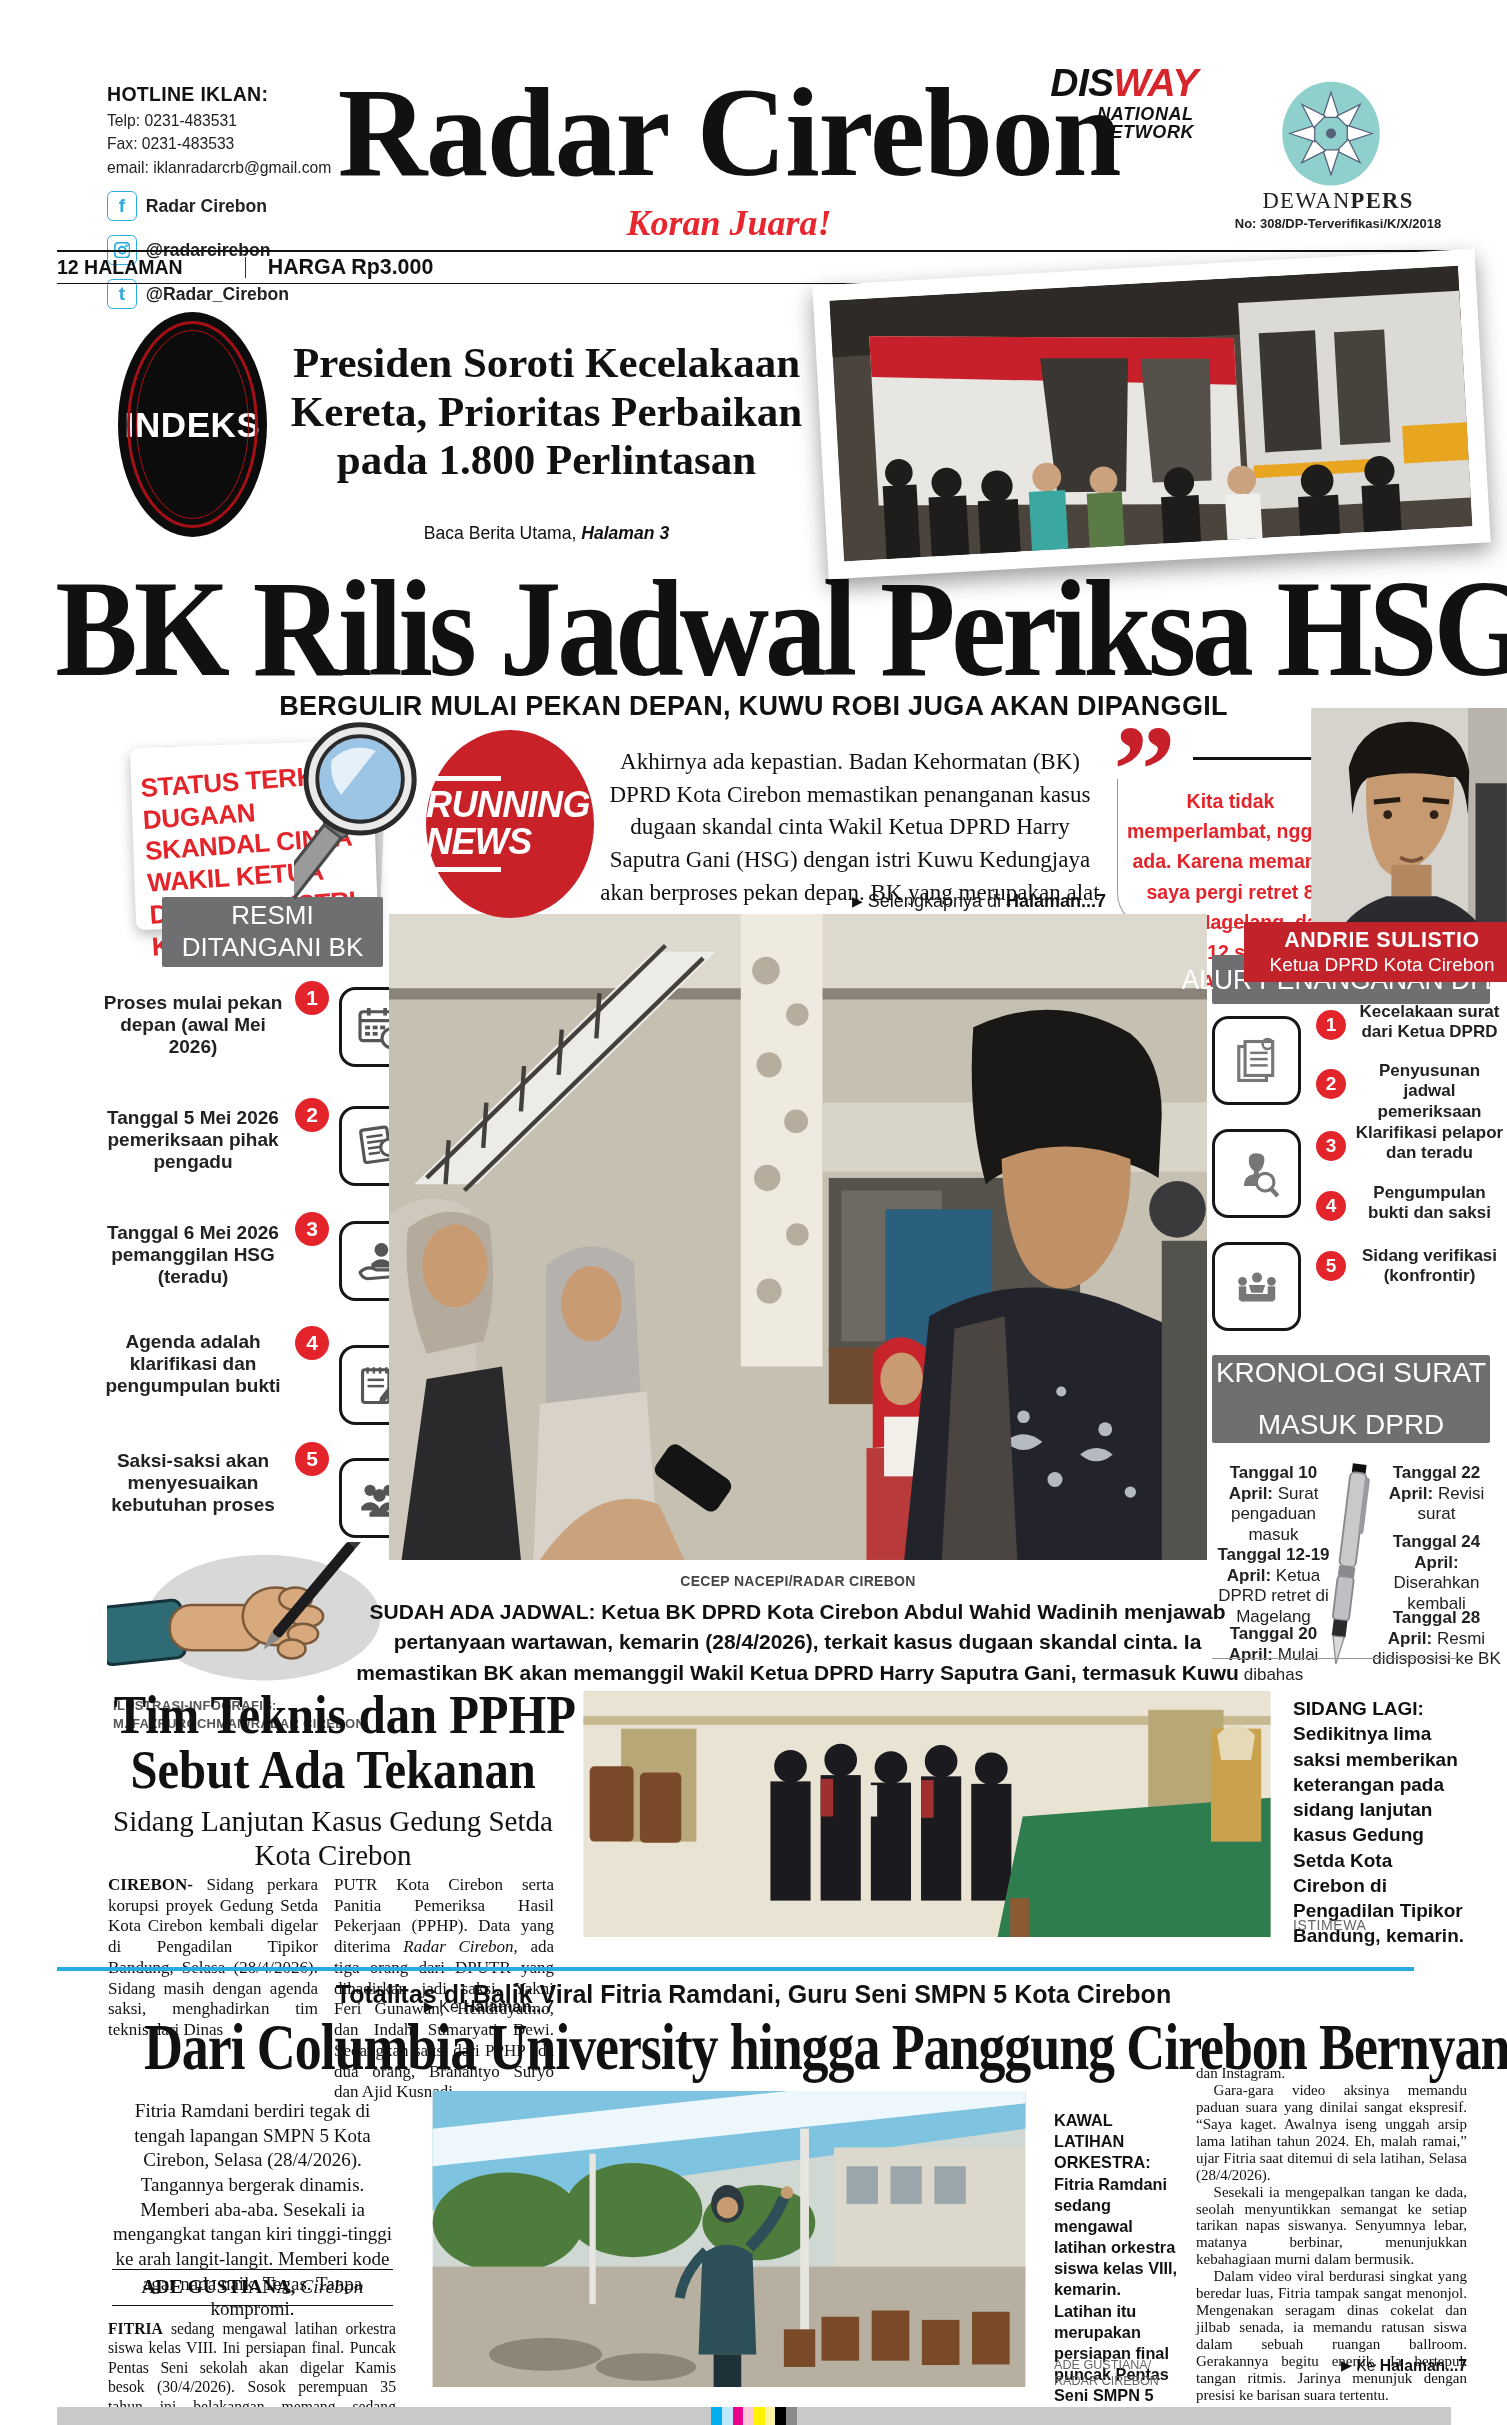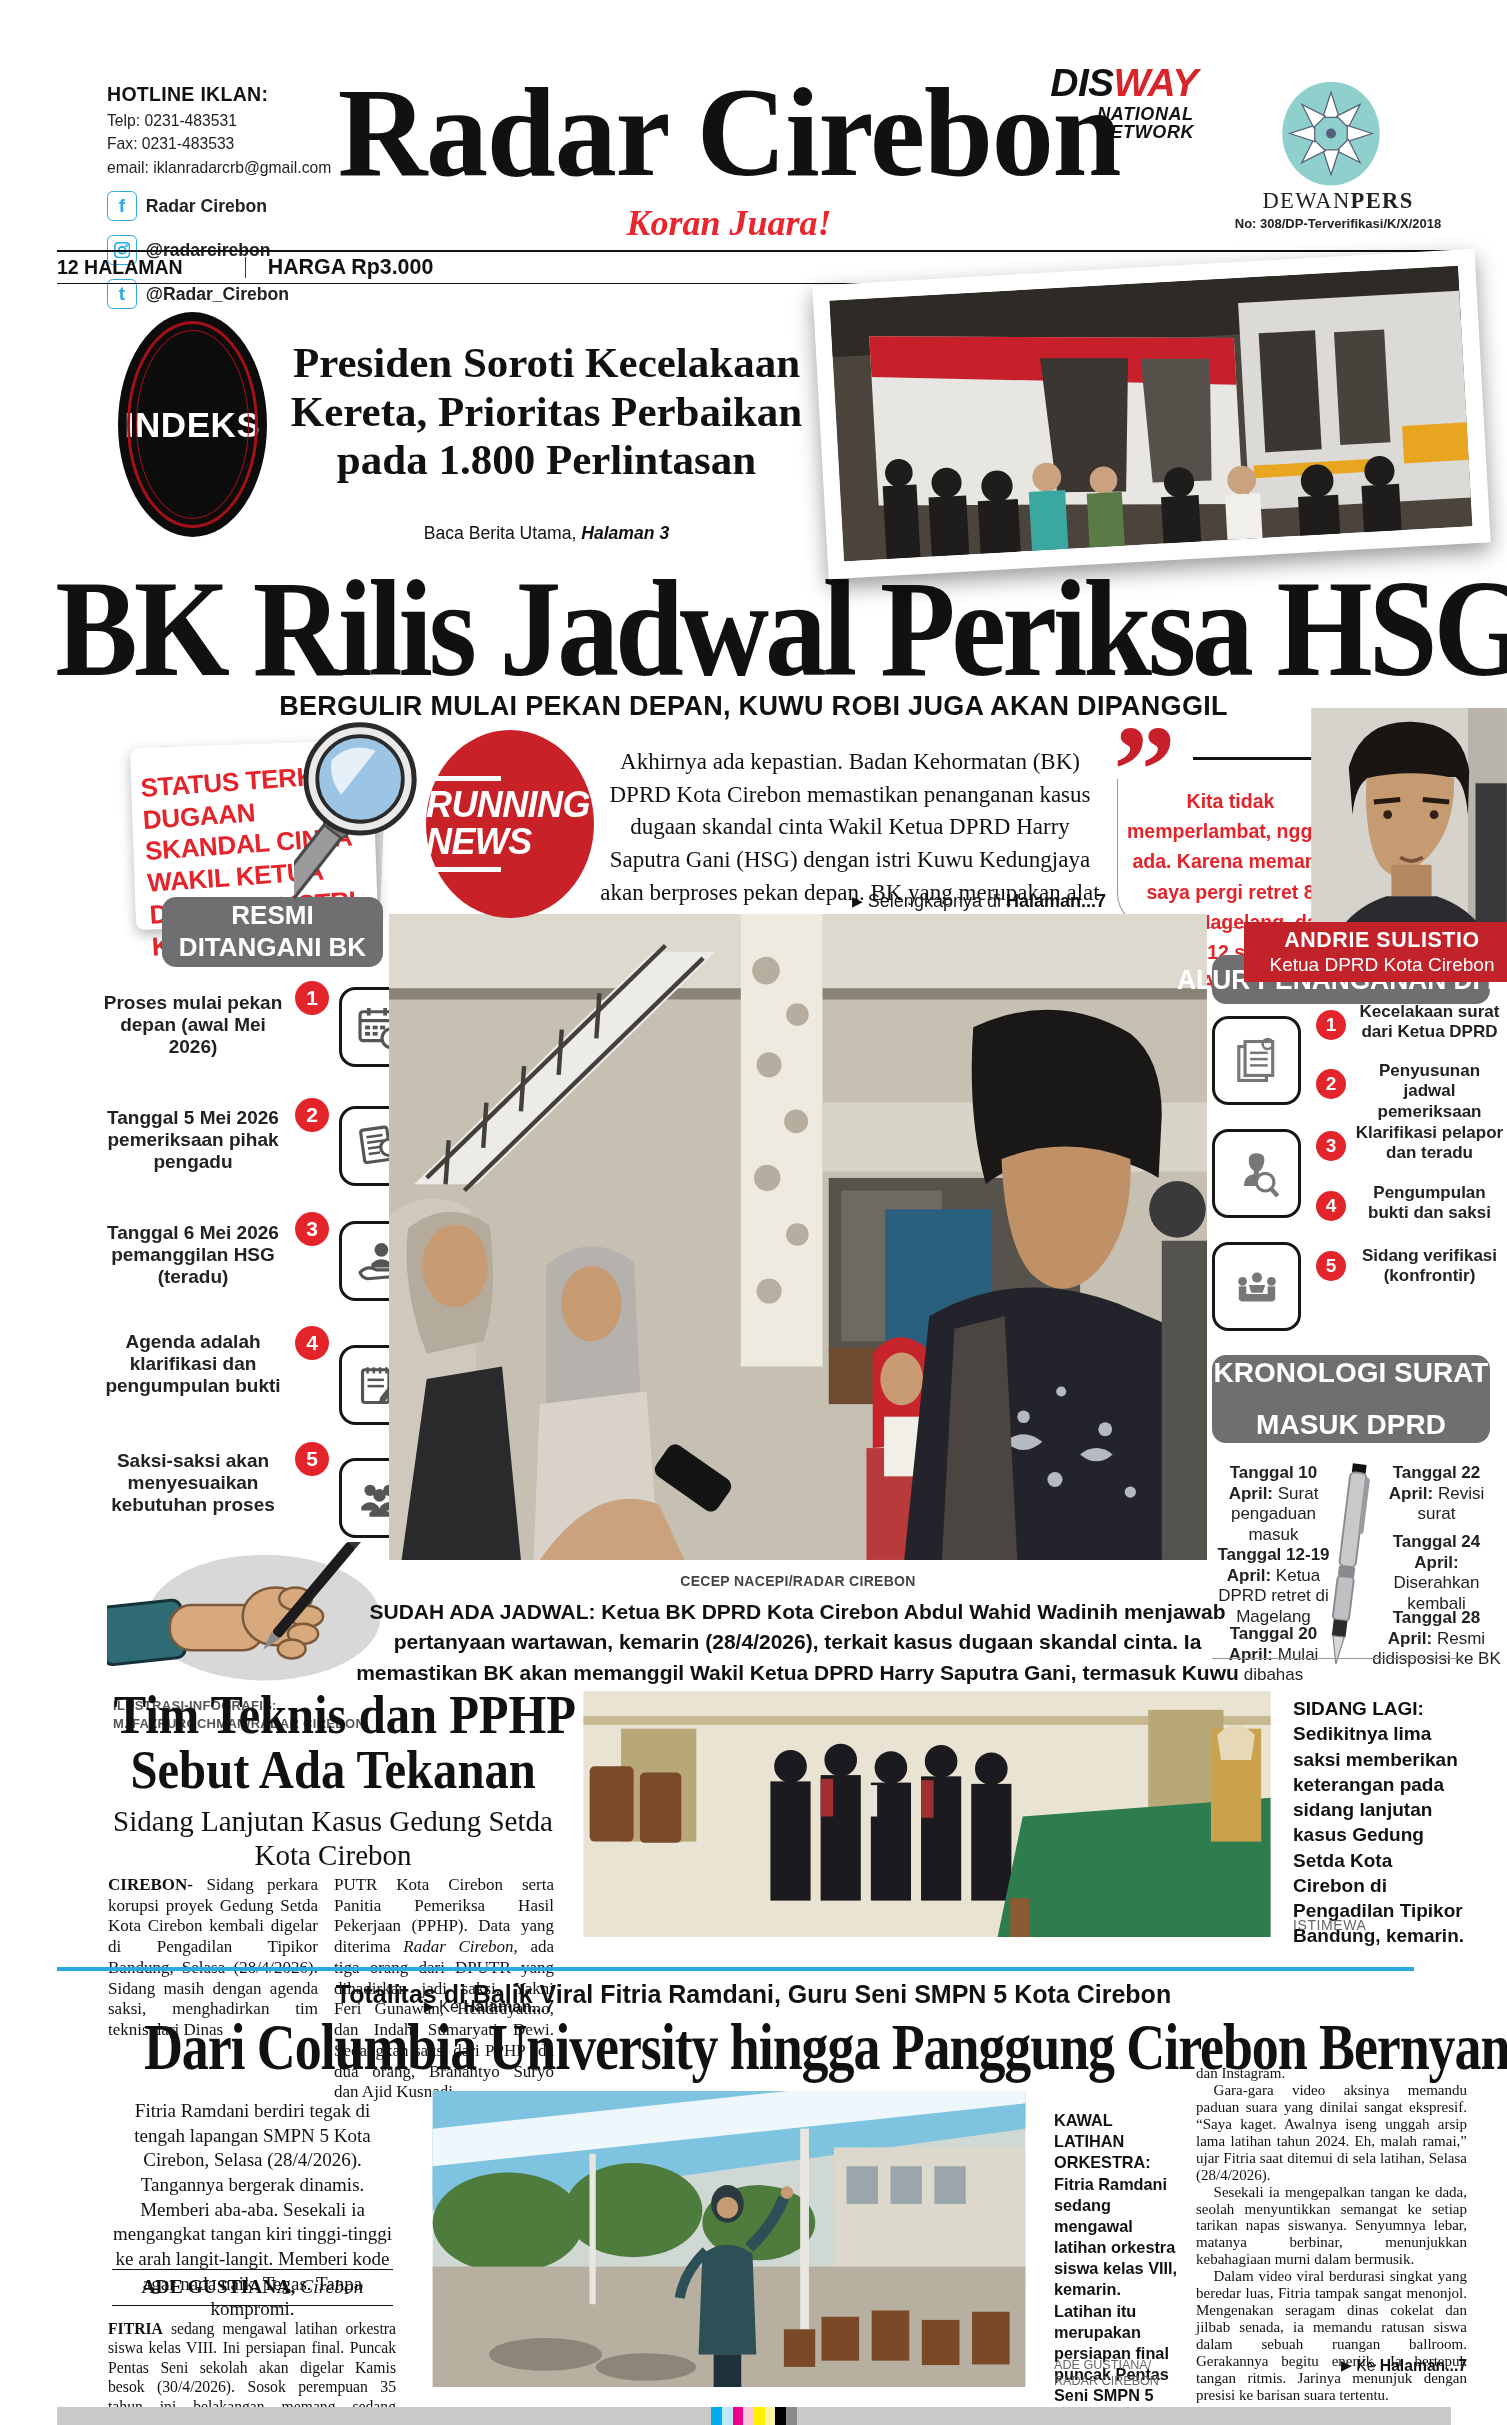--- a/index.html
+++ b/index.html
@@ -88,21 +88,21 @@
               font-size:19.5px;line-height:1.55;}
   .dots{left:1322px;top:807px;width:94px;height:144px;
         background:radial-gradient(#b8b8b8 3.1px,transparent 3.8px);background-size:22.6px 22.6px;}
   .portrait{left:1311px;top:708px;width:196px;height:271px;overflow:hidden;z-index:2;}
   .namebar{left:1212px;top:922px;width:276px;height:60px;background:#c2232b;z-index:4;
            display:flex;flex-direction:column;align-items:center;justify-content:center;color:#fff;margin-left:32px;}
   .namebar .n1{font-weight:800;font-size:21.4px;letter-spacing:0.6px;}
   .namebar .n2{font-size:19px;margin-top:1.3px;}
 
   
-  .ghead{background:#6f6f72;border-radius:14px;color:#fff;font-weight:700;text-align:center;
+  .ghead{background:#6f6f72;border-radius:2px;color:#fff;font-weight:400;text-align:center;
          display:flex;flex-direction:column;align-items:center;justify-content:center;}
   .ghead.left{left:162px;top:897px;width:221px;height:70px;font-size:26px;line-height:1.22;}
   .titem-txt{width:188px;text-align:center;font-weight:800;font-size:19px;line-height:1.16;color:#222;}
   .numc{width:34px;height:34px;background:#e3242b;border-radius:50%;color:#fff;font-weight:800;
         font-size:21px;display:flex;align-items:center;justify-content:center;}
   .iconbox{width:74px;height:74px;border:3.8px solid #161616;border-radius:16.3px;background:#fff;
            display:flex;align-items:center;justify-content:center;}
   .ill-credit{left:113px;top:1697px;font-size:13px;font-weight:bold;color:#555;line-height:1.35;letter-spacing:0.3px;}
 
   

